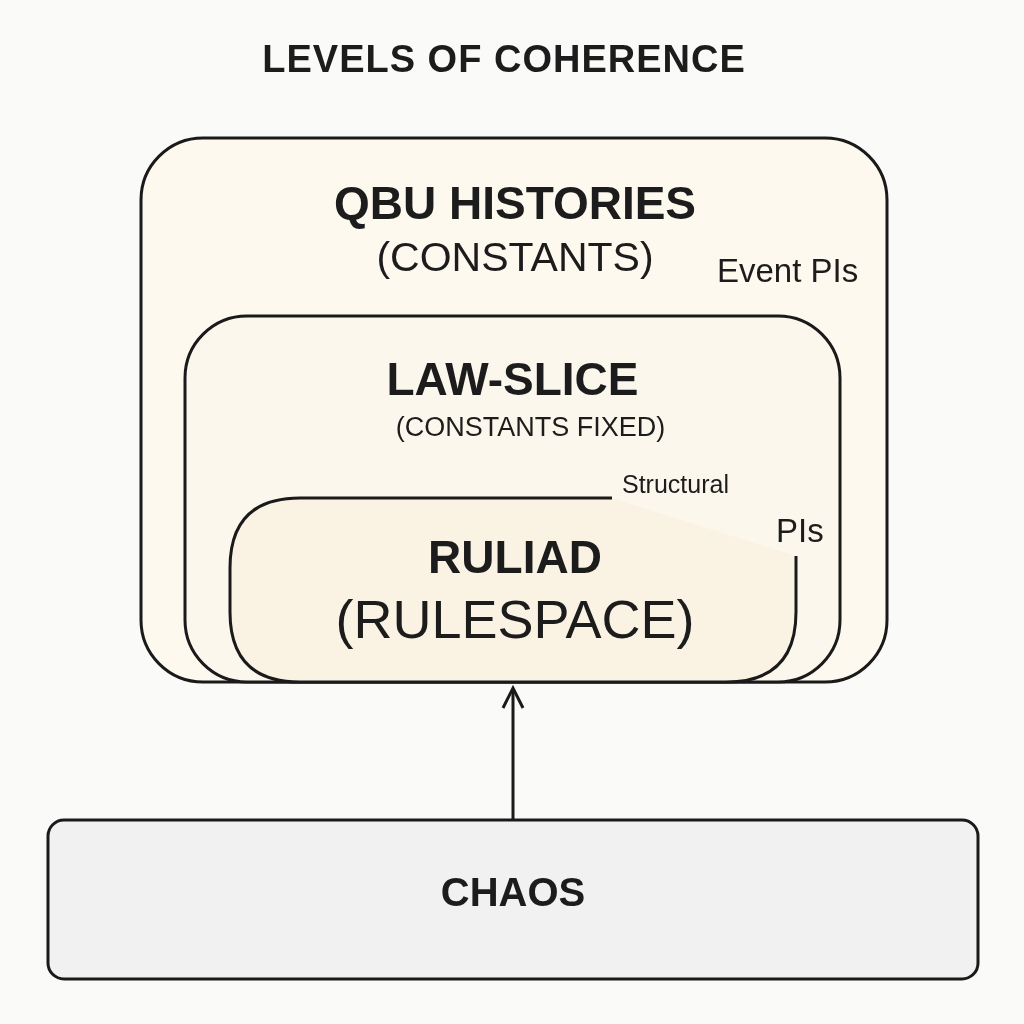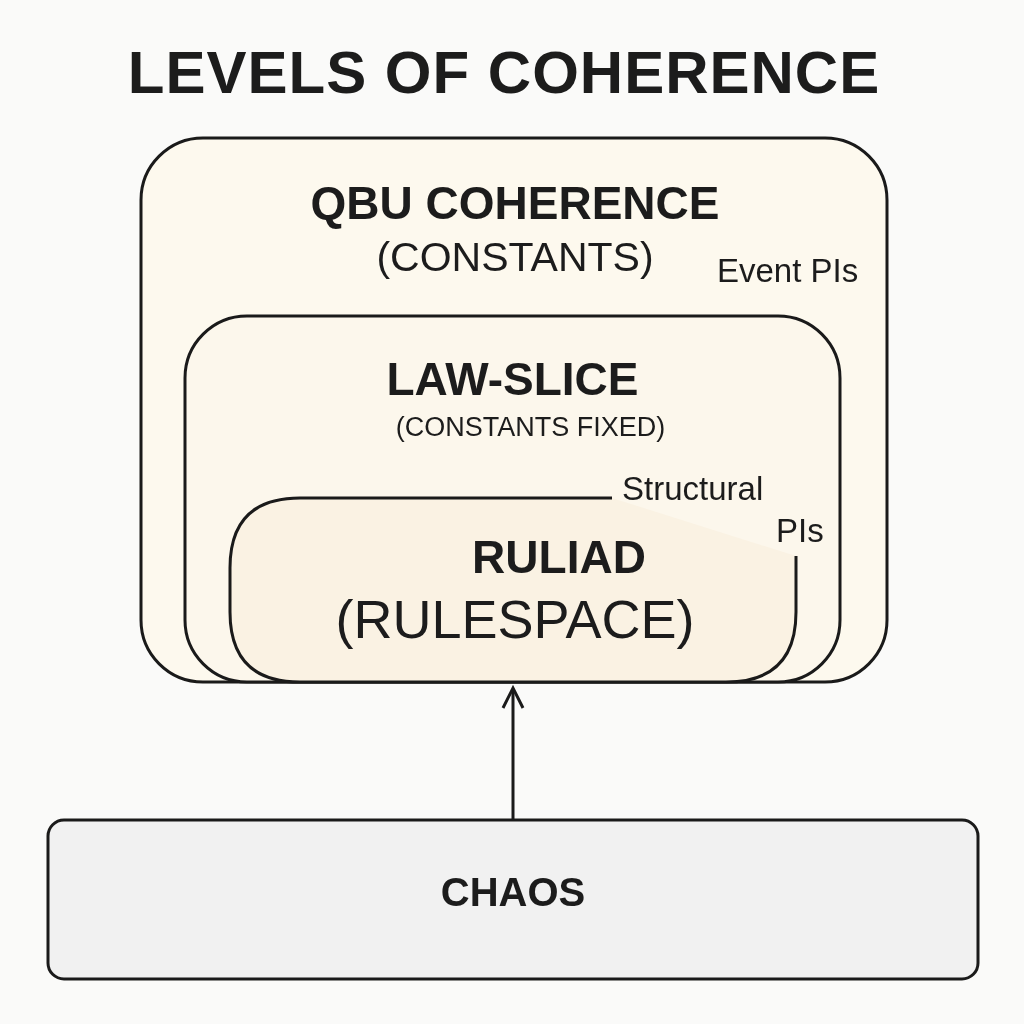--- a/index.html
+++ b/index.html
@@ -2,51 +2,51 @@
 <html><head>
 <meta charset="utf-8">
 <style>
   html, body { margin: 0; padding: 0; }
   body {
     width: 1024px; height: 1024px; background: #fafaf9; position: relative; overflow: hidden;
     font-family: "Liberation Sans", "DejaVu Sans", sans-serif; color: #1c1c1c;
   }
   .title {
     position: absolute; top: 38px; left: 0; width: 1008px; text-align: center;
-    font-size: 60px; font-weight: bold; letter-spacing: 1px;
+    font-size: 38px; font-weight: bold; letter-spacing: 1px;
   }
   svg.diagram { position: absolute; left: 0; top: 0; }
   .lbl { position: absolute; text-align: center; white-space: nowrap; }
   .bold { font-weight: bold; }
   .t-qbu { left: 140px; width: 750px; top: 176px; font-size: 46px; }
   .t-hist { left: 140px; width: 750px; top: 234px; font-size: 41px; }
   .t-event { left: 698px; top: 252px; font-size: 33px; margin-left: 19px; }
   .t-law { left: 185px; width: 655px; top: 352px; font-size: 46px; }
   .t-const { left: 197px; width: 667px; top: 412px; font-size: 27px; }
-  .t-struct { left: 622px; top: 470px; font-size: 33px; }
+  .t-struct { left: 622px; top: 470px; font-size: 25px; }
   .t-pis { left: 752px; top: 512px; font-size: 33px; margin-left: 24px; }
-  .t-ruliad { left: 230px; width: 570px; top: 530px; font-size: 46px; padding-left: 44px; }
+  .t-ruliad { left: 230px; width: 570px; top: 530px; font-size: 46px; }
   .t-rulespace { left: 230px; width: 570px; top: 588px; font-size: 54px; }
   .t-chaos { left: 48px; width: 930px; top: 870px; font-size: 40px; }
 </style>
 </head>
 <body>
 
 <div class="title">LEVELS OF COHERENCE</div>
 
 <svg class="diagram" width="1024" height="1024" viewBox="0 0 1024 1024">
   <rect x="141" y="138" width="746" height="544" rx="62" ry="62" fill="#fdf9ee" stroke="#1a1a1a" stroke-width="3"></rect>
   <rect x="185" y="316" width="655" height="366" rx="62" ry="62" fill="#fcf7ec" stroke="#1a1a1a" stroke-width="3"></rect>
   <path d="M 612 498 L 300 498 Q 230 498 230 568 L 230 612 Q 230 682 300 682 L 726 682 Q 796 682 796 612 L 796 556" fill="#faf2e3" stroke="#1a1a1a" stroke-width="3"></path>
   <line x1="513" y1="820" x2="513" y2="690" stroke="#1a1a1a" stroke-width="3"></line>
   <path d="M 503 708 L 513 688 L 523 708" fill="none" stroke="#1a1a1a" stroke-width="3"></path>
   <rect x="48" y="820" width="930" height="159" rx="16" ry="16" fill="#f1f1f1" stroke="#1a1a1a" stroke-width="3"></rect>
 </svg>
 
-<div class="lbl bold t-qbu">QBU COHERENCE</div>
+<div class="lbl bold t-qbu">QBU HISTORIES</div>
 <div class="lbl t-hist">(CONSTANTS)</div>
 <div class="lbl t-event">Event PIs</div>
 
 <div class="lbl bold t-law">LAW-SLICE</div>
 <div class="lbl t-const">(CONSTANTS FIXED)</div>
 <div class="lbl t-struct">Structural</div>
 <div class="lbl t-pis">PIs</div>
 
 <div class="lbl bold t-ruliad">RULIAD</div>
 <div class="lbl t-rulespace">(RULESPACE)</div>

